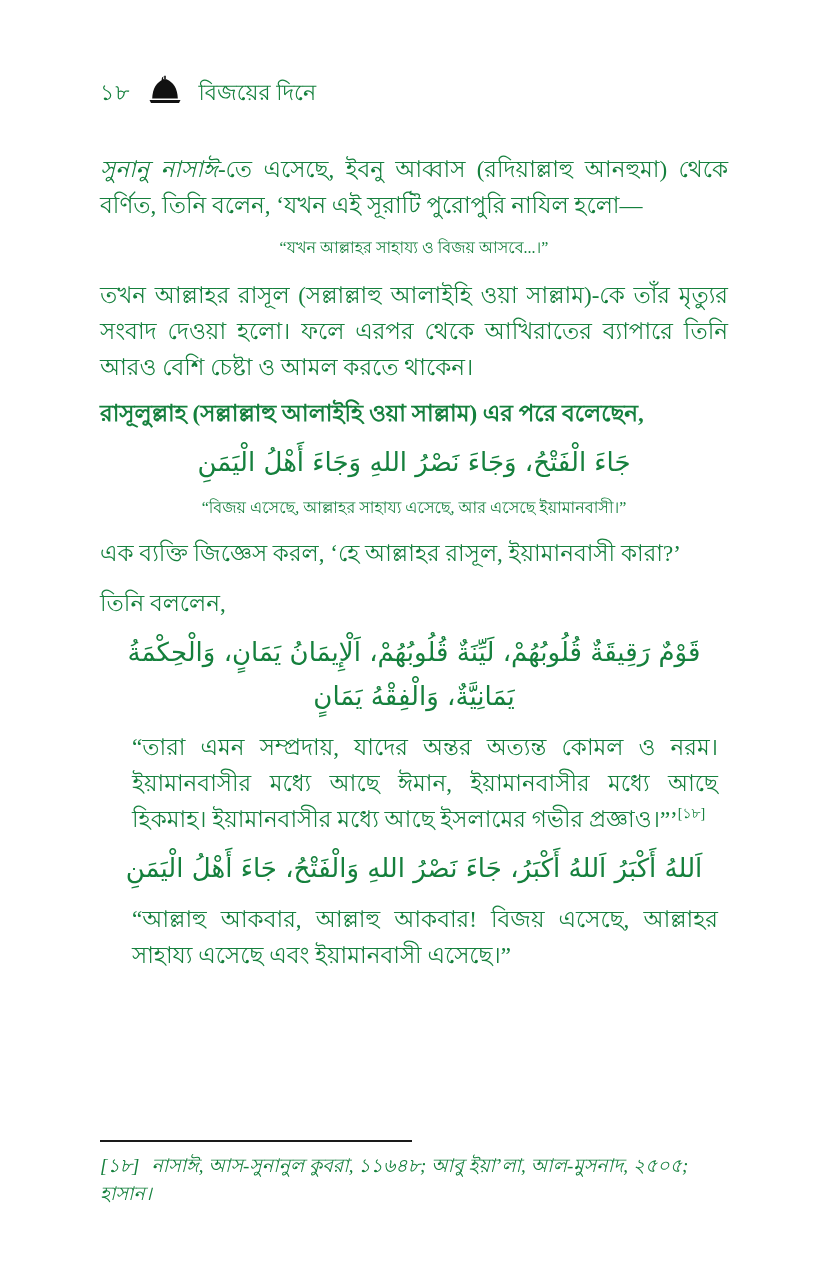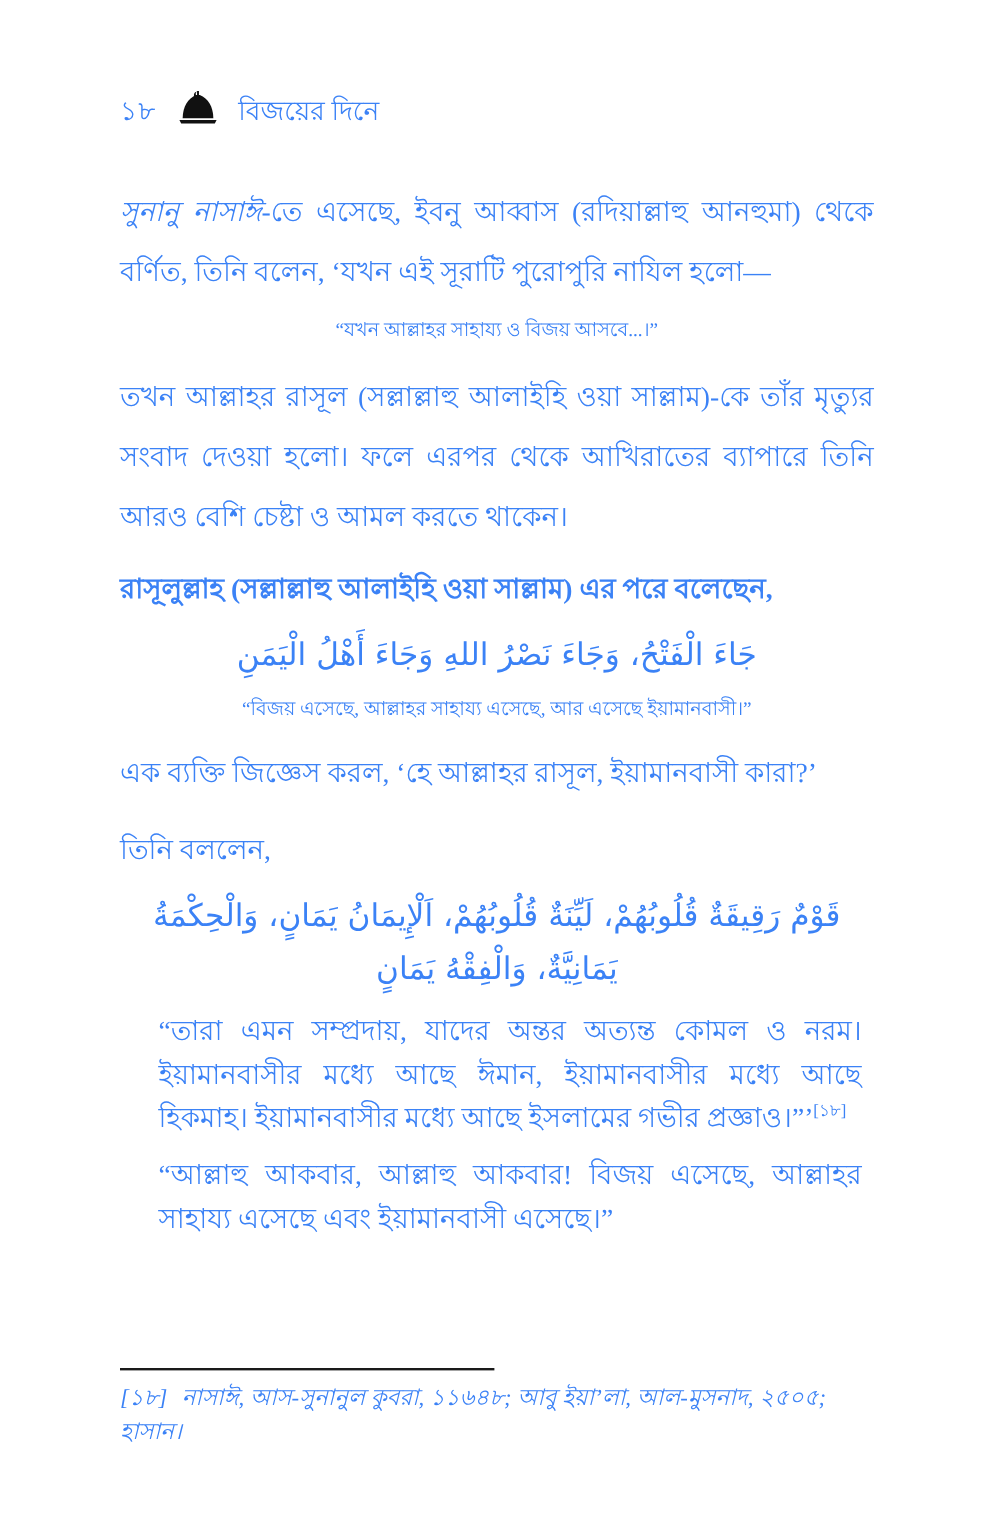--- a/index.html
+++ b/index.html
@@ -2,21 +2,21 @@
 <html lang="bn"><head>
 <meta charset="utf-8">
 <style>
   * { margin:0; padding:0; box-sizing:border-box; }
   html,body { background:#e8e8e8; }
   .page {
     position:relative;
     width:825px; height:1275px;
     margin:0 auto;
     background:#ffffff;
-    color:#3b82f6;
+    color:#15803d;
     font-family:"Liberation Serif", "DejaVu Serif", serif;
     overflow:hidden;
   }
   .content {
     position:absolute;
     left:100px; right:97px; top:0;
   }
   
   .header {
     margin-top:72px;
@@ -25,21 +25,21 @@
     gap:16px;
     font-size:22px;
     line-height:34px;
   }
   .page-number { letter-spacing:1px; }
   .mosque-icon { display:inline-block; margin-top:2px; }
   .book-title { }
   
   .para {
     font-size:23px;
-    line-height:50px;
+    line-height:36px;
     text-align:justify;
     margin-top:12px;
   }
   .para.first { margin-top:38px; }
   .lead-italic { font-style:italic; }
   
   .arabic {
     direction:rtl;
     text-align:center;
     font-size:26px;
@@ -121,20 +121,21 @@
 
     <p class="para" style="margin-top:10px;">এক ব্যক্তি জিজ্ঞেস করল, ‘হে আল্লাহর রাসূল, ইয়ামানবাসী কারা?’</p>
 
     <p class="para" style="margin-top:14px;">তিনি বললেন,</p>
 
     <div class="arabic">قَوْمٌ رَقِيقَةٌ قُلُوبُهُمْ، لَيِّنَةٌ قُلُوبُهُمْ، اَلْإِيمَانُ يَمَانٍ، وَالْحِكْمَةُ يَمَانِيَّةٌ، وَالْفِقْهُ يَمَانٍ</div>
 
     <div class="quote-block"><span>“তারা এমন সম্প্রদায়, যাদের অন্তর অত্যন্ত কোমল ও নরম। ইয়ামানবাসীর মধ্যে আছে ঈমান, ইয়ামানবাসীর মধ্যে আছে হিকমাহ। ইয়ামানবাসীর মধ্যে আছে ইসলামের গভীর প্রজ্ঞাও।”’</span><sup class="fn-marker">[১৮]</sup></div>
 
 
+    <div class="arabic">اَللهُ أَكْبَرُ اَللهُ أَكْبَرُ، جَاءَ نَصْرُ اللهِ وَالْفَتْحُ، جَاءَ أَهْلُ الْيَمَنِ</div>
 
     <div class="quote-block">“আল্লাহু আকবার, আল্লাহু আকবার! বিজয় এসেছে, আল্লাহর সাহায্য এসেছে এবং ইয়ামানবাসী এসেছে।”</div>
 
   </div>
 
   <div class="footnote-area">
     <div class="footnote-rule"></div>
     <div class="footnote-line"><span class="fn-ref">[১৮]</span><span>নাসাঈ, আস-সুনানুল কুবরা, ১১৬৪৮; আবু ইয়া’লা, আল-মুসনাদ, ২৫০৫; হাসান।</span></div>
   </div>
 </div>

